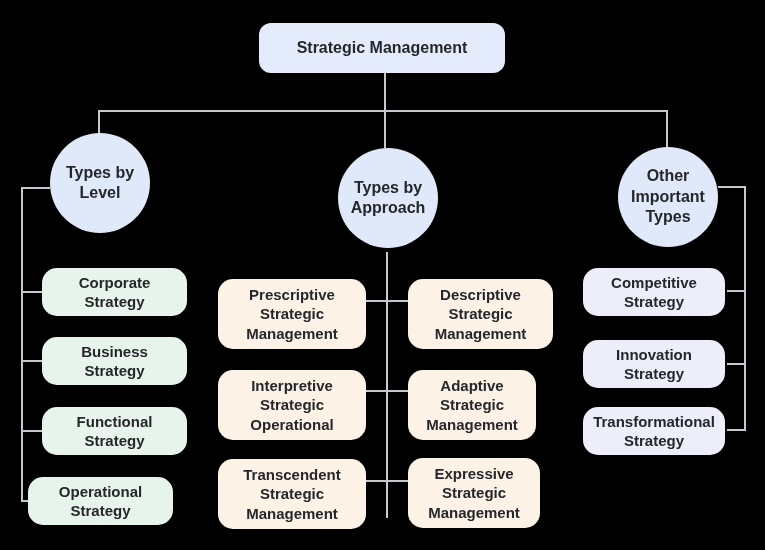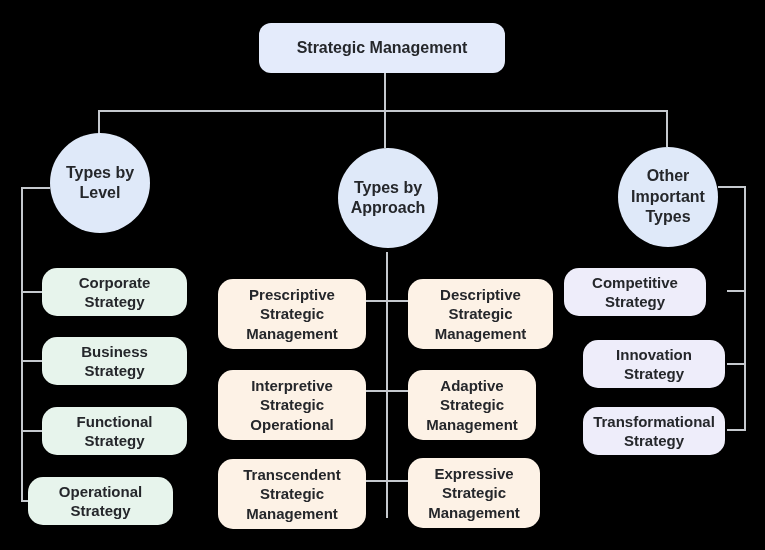--- a/index.html
+++ b/index.html
@@ -59,17 +59,17 @@
   <div class="node mint" style="left:28px; top:477px; width:145px; height:48px;">Operational Strategy</div>
 
   <div class="node peach" style="left:218px; top:266px; width:148px; height:70px;">Prescriptive Strategic Management</div>
   <div class="node peach" style="left:218px; top:357px; width:148px; height:70px;">Interpretive Strategic Operational</div>
   <div class="node peach" style="left:218px; top:446px; width:148px; height:70px;">Transcendent Strategic Management</div>
 
   <div class="node peach" style="left:408px; top:266px; width:145px; height:70px;">Descriptive Strategic Management</div>
   <div class="node peach" style="left:408px; top:357px; width:128px; height:70px;">Adaptive Strategic Management</div>
   <div class="node peach" style="left:408px; top:445px; width:132px; height:70px;">Expressive Strategic Management</div>
 
-  <div class="node lav" style="left:564px; top:268px; width:142px; height:48px;">Competitive Strategy</div>
+  <div class="node lav" style="left:583px; top:268px; width:142px; height:48px;">Competitive Strategy</div>
   <div class="node lav" style="left:583px; top:340px; width:142px; height:48px;">Innovation Strategy</div>
   <div class="node lav" style="left:583px; top:407px; width:142px; height:48px;">Transformational Strategy</div>
 
 </div>
 
 </body></html>

